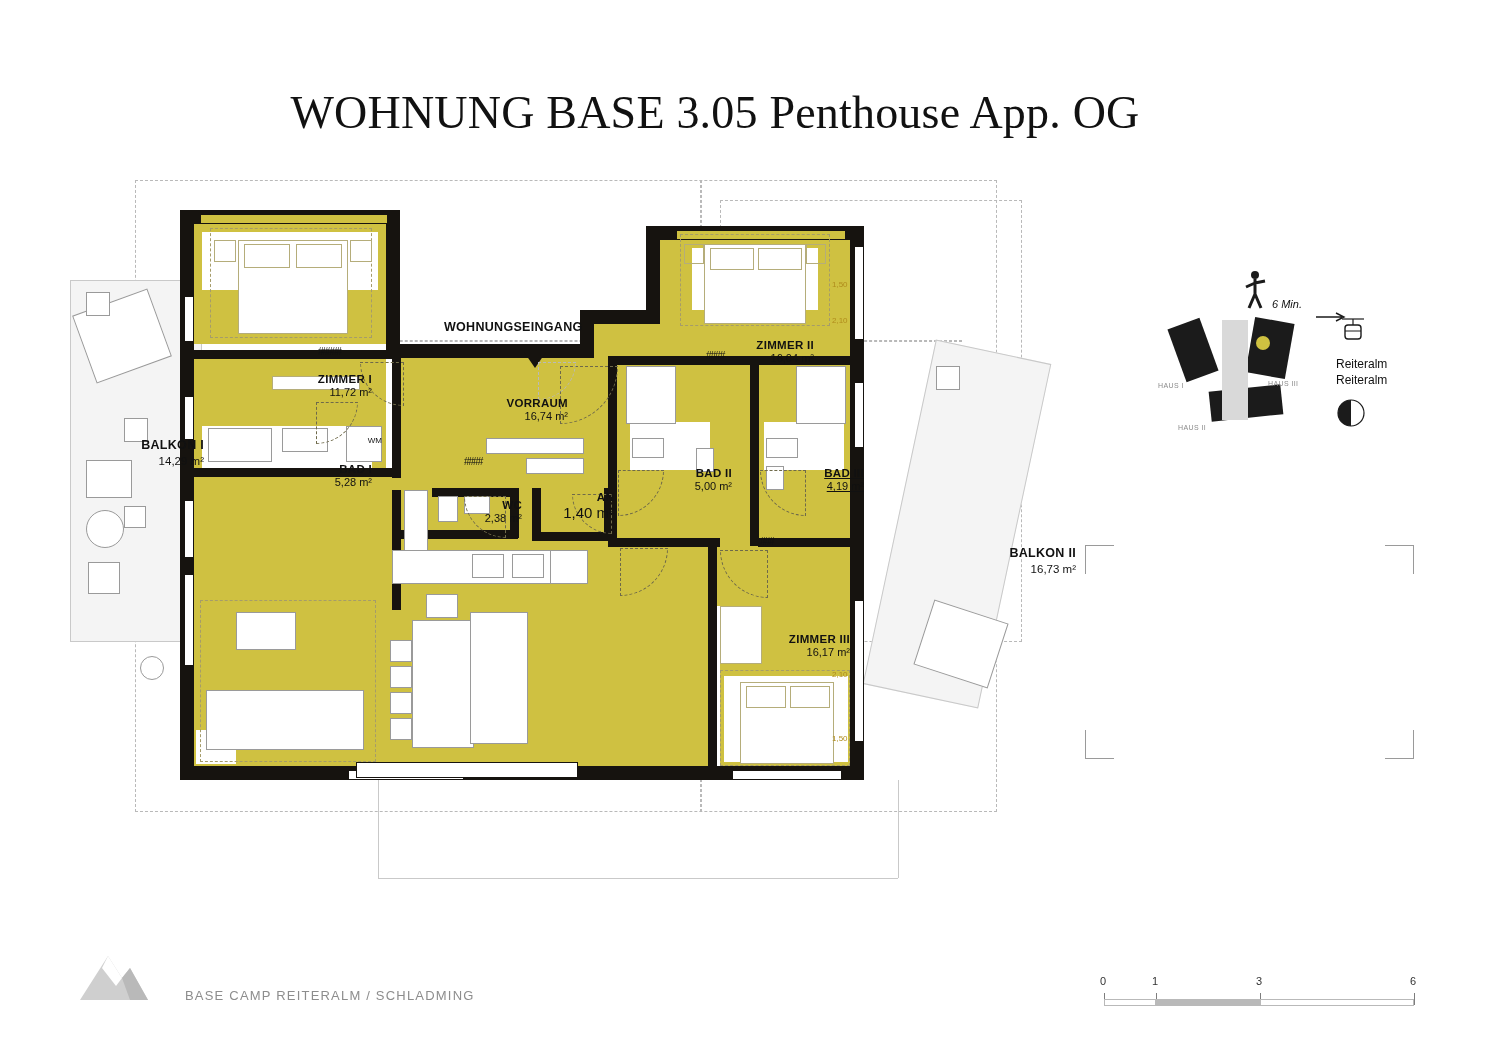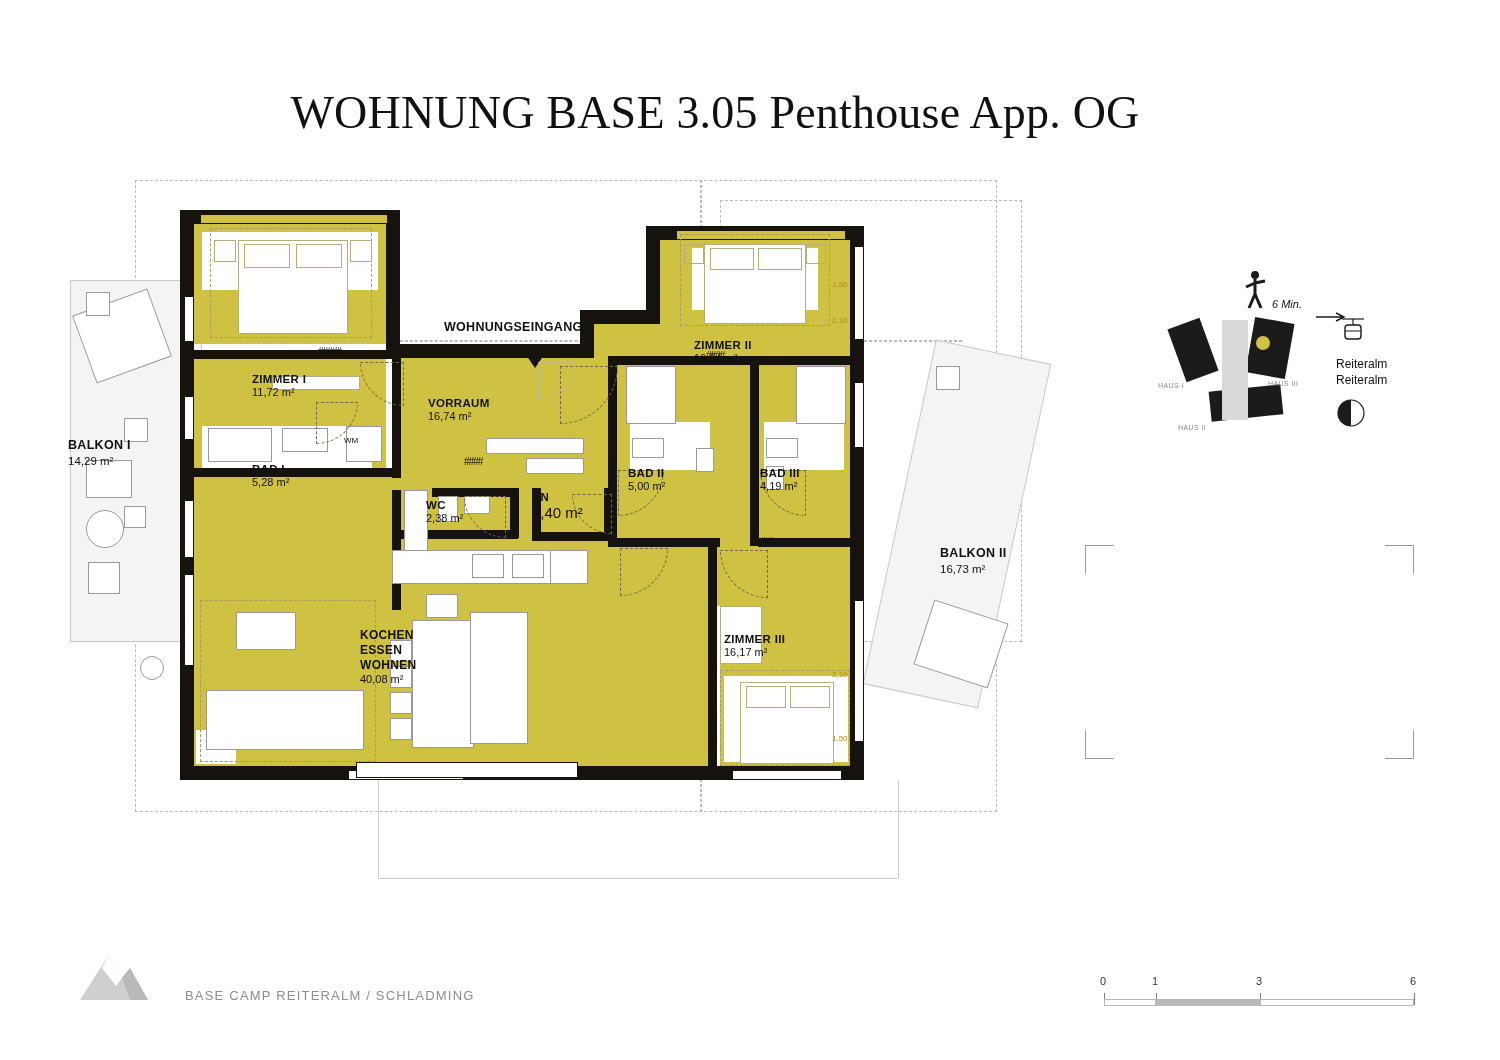--- a/index.html
+++ b/index.html
@@ -22,21 +22,21 @@
 
   .wall{position:absolute;background:#16130f;}
   .fill{position:absolute;background:#cfc141;}
   .white{position:absolute;background:#ffffff;}
   .glass{position:absolute;background:#ffffff;border:1px solid #16130f;}
 
   .furn{position:absolute;border:1px solid #b5ad7a;}
   .furnW{position:absolute;border:1px solid #9a9a9a;background:#ffffff;}
   .dashf{position:absolute;border:1px dashed #a59c6a;}
 
-  .lbl{position:absolute;text-align:left;line-height:1.25;}
+  .lbl{position:absolute;text-align:right;line-height:1.25;}
   .lbl b{display:block;font-size:11.5px;font-weight:700;letter-spacing:.3px;}
   .lbl span{display:block;font-size:11px;font-weight:400;}
 
   .lblbig b{font-size:12px;}
   .balkon b{font-size:12.5px;}
   .balkon span{font-size:11.5px;}
 
   .dim{position:absolute;color:#b08c1c;font-size:8px;}
 
   .door{position:absolute;border:1px dashed #6f6a4a;border-radius:0 0 0 100%;}
@@ -272,36 +272,30 @@
   <div class="lbl" style="left:634px;top:168px;width:120px;">
     <b>ZIMMER II</b>
     <span>16,04 m²</span>
   </div>
 
   <div class="lbl" style="left:568px;top:296px;width:104px;">
     <b>BAD II</b>
     <span>5,00 m²</span>
   </div>
 
-  <div class="lbl" style="left:700px;top:296px;width:104px;">
+  <div class="lbl" style="left:700px;top:296px;width:104px;text-decoration:underline;">
     <b>BAD III</b>
     <span>4,19 m²</span>
   </div>
 
   <div class="lbl" style="left:664px;top:462px;width:126px;">
     <b>ZIMMER III</b>
     <span>16,17 m²</span>
   </div>
 
-  <div class="lbl lblbig" style="left:300px;top:458px;width:150px;">
-    <b>KOCHEN</b>
-    <b>ESSEN</b>
-    <b>WOHNEN</b>
-    <span>40,08 m²</span>
-  </div>
 
   <div class="lbl balkon" style="left:8px;top:268px;width:136px;">
     <b>BALKON I</b>
     <span>14,29 m²</span>
   </div>
 
   <div class="lbl balkon" style="left:880px;top:348px;width:136px;margin-top:28px;">
     <b>BALKON II</b>
     <span>16,73 m²</span>
   </div>

